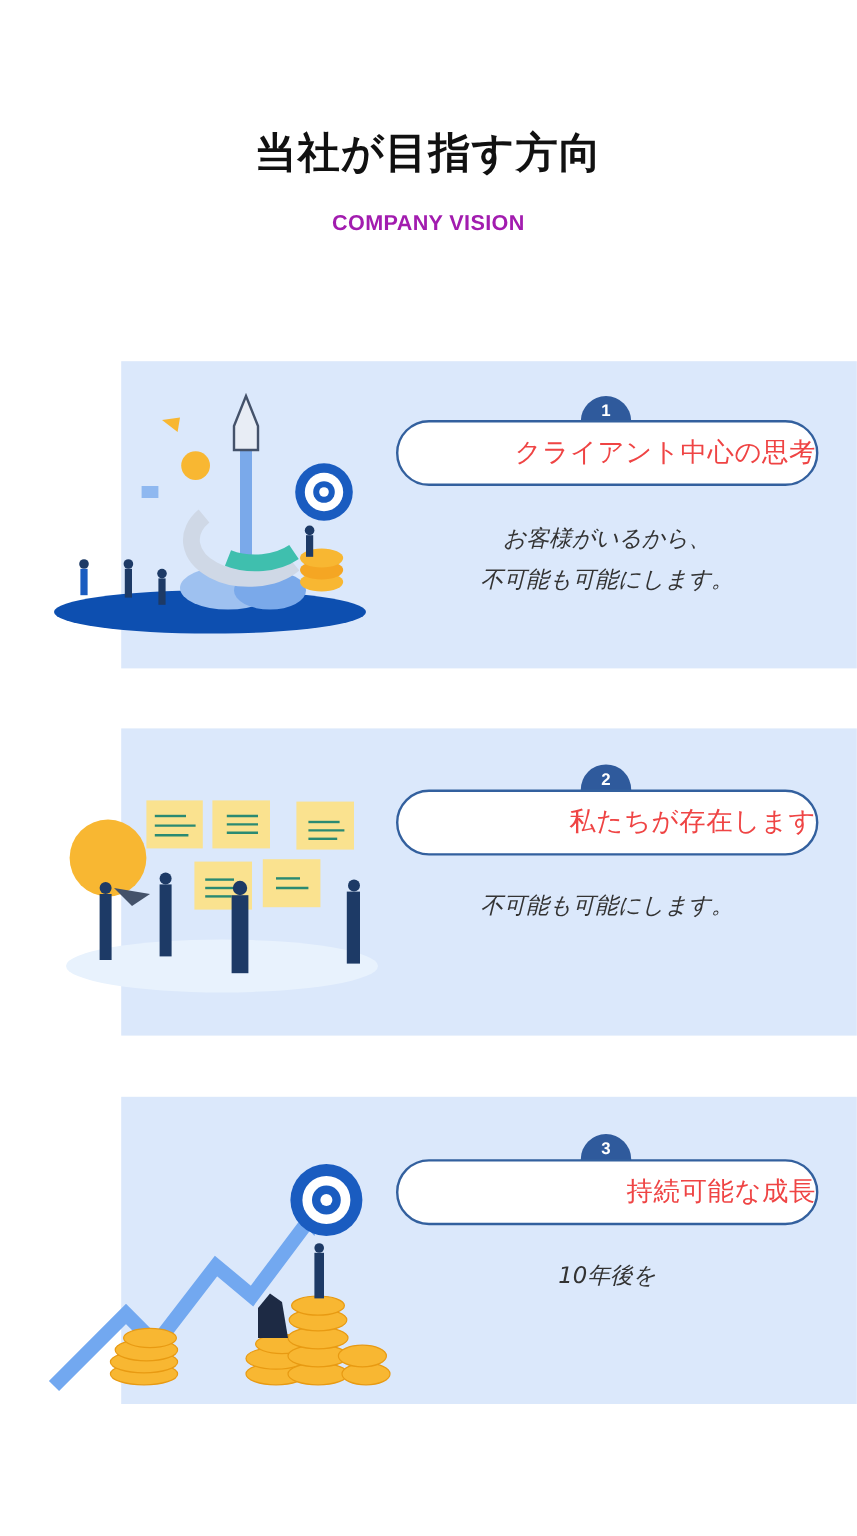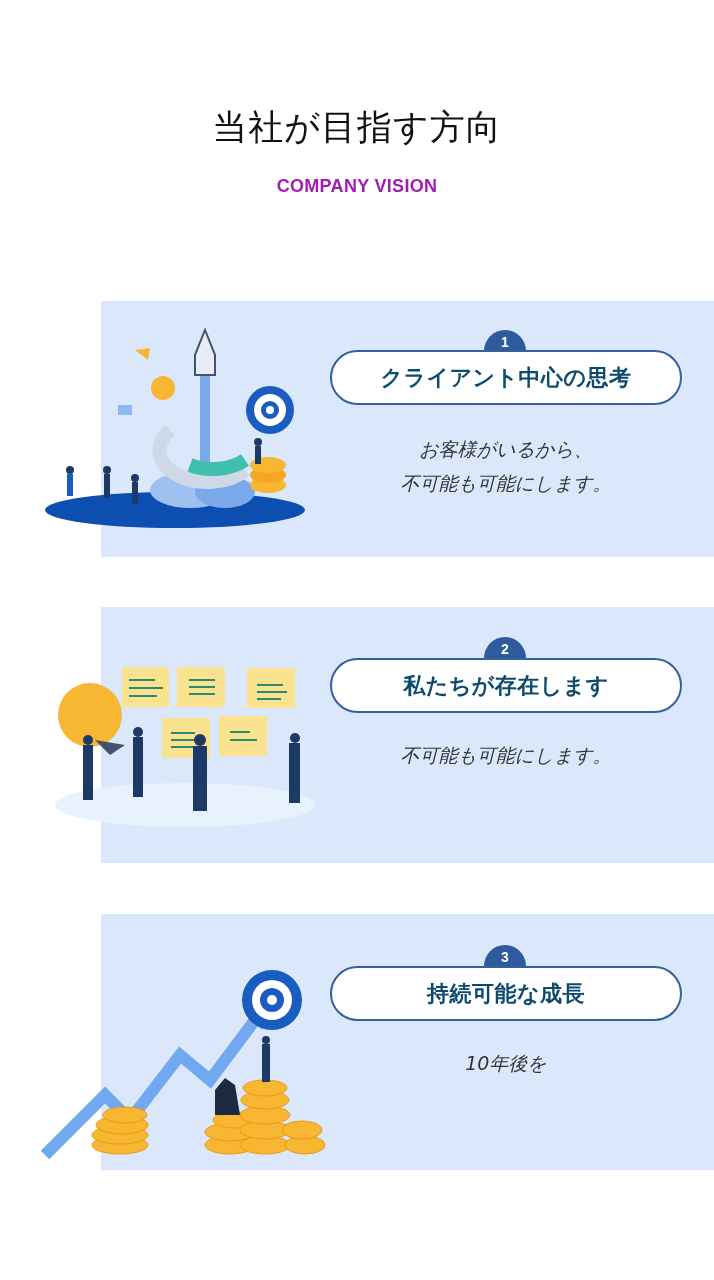--- a/index.html
+++ b/index.html
@@ -1,31 +1,31 @@
 <!DOCTYPE html>
 <html><head>
 <meta charset="utf-8">
 <style>
   html, body { margin: 0; padding: 0; background: #ffffff; }
   body { width: 714px; height: 1280px; position: relative; overflow: hidden;
          font-family: "DejaVu Sans", "Liberation Sans", sans-serif; }
   .page-title { position: absolute; left: 0; width: 714px; top: 104px; text-align: center;
-                font-size: 35px; color: #111; letter-spacing: 1px; font-weight: 400; }
+                font-size: 35px; color: #111; letter-spacing: 1px; font-weight: 700; }
   .page-subtitle { position: absolute; left: 0; width: 714px; top: 176px; text-align: center;
                    font-family: "Liberation Sans", sans-serif; font-weight: 700; font-size: 18px;
                    color: #a21caf; letter-spacing: 0.3px; }
   .panel { position: absolute; left: 101px; width: 613px; height: 256px; background: #dbe8fb; }
   .illus { position: absolute; left: 40px; width: 290px; height: 250px; }
   .badge { position: absolute; left: 484px; width: 42px; height: 42px; border-radius: 50%;
            background: #2f5a9c; color: #fff; font-family: "Liberation Sans", sans-serif;
            font-weight: 700; font-size: 14px; text-align: center; line-height: 24px; }
   .pill { position: absolute; left: 330px; width: 348px; height: 51px; border: 2px solid #33609e;
           border-radius: 28px; background: #fff; box-sizing: content-box; }
-  .pill-label { display: block; text-align: center; line-height: 51px; font-size: 22px;
-                font-weight: 700; color: #0c4a6e; letter-spacing: 0.5px; }
+  .pill-label { display: block; text-align: right; line-height: 51px; font-size: 22px;
+                font-weight: 400; color: #ef4444; letter-spacing: 0.5px; }
   .desc { position: absolute; left: 330px; width: 352px; text-align: center; font-size: 19px;
           color: #333; line-height: 34px; font-style: italic; }
   .desc span { display: block; }
 </style>
 </head>
 <body>
 
 <div class="page-title">当社が目指す方向</div>
 <div class="page-subtitle">COMPANY VISION</div>
 

